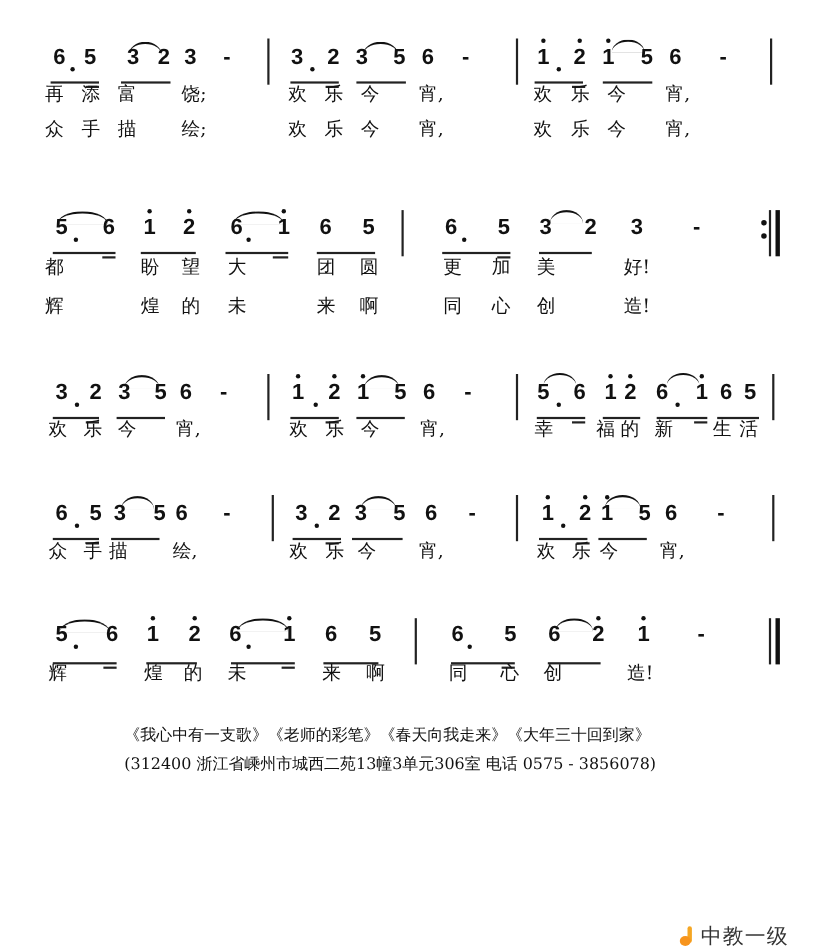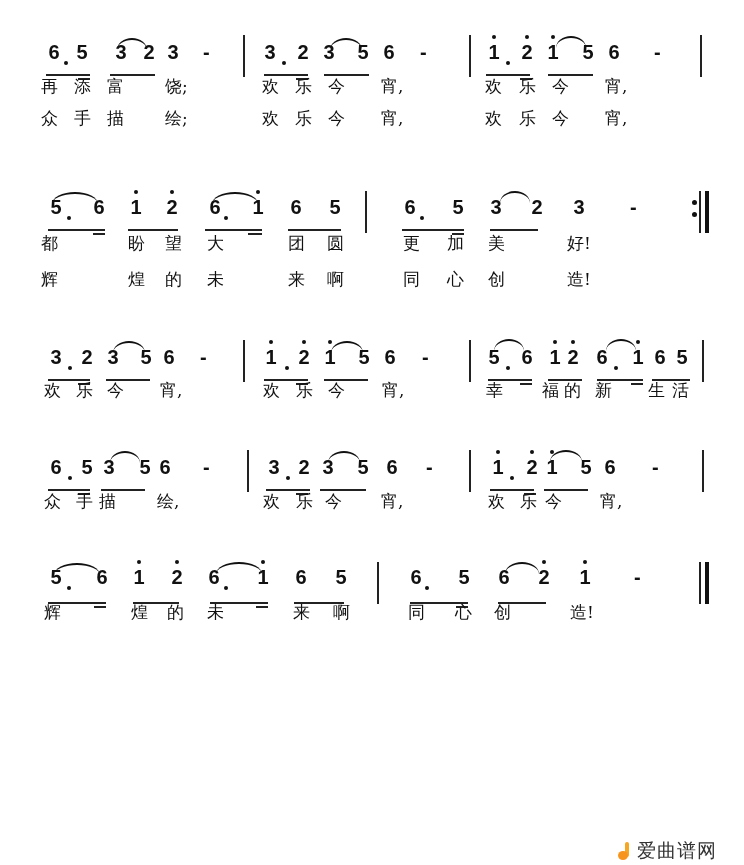--- a/index.html
+++ b/index.html
@@ -285,21 +285,23 @@
     <div class="lyric" style="left: 207px; top: 602px;">未</div>
     <div class="lyric" style="left: 293px; top: 602px;">来</div>
     <div class="lyric" style="left: 333px; top: 602px;">啊</div>
     <div class="lyric" style="left: 408px; top: 602px;">同</div>
     <div class="lyric" style="left: 455px; top: 602px;">心</div>
     <div class="lyric" style="left: 494px; top: 602px;">创</div>
     <div class="lyric" style="left: 570px; top: 602px;">造!</div>
   </div>
 
 <div class="footer">
+  <div class="line indent">《我心中有一支歌》《老师的彩笔》《春天向我走来》《大年三十回到家》</div>
+  <div class="line indent">(312400   浙江省嵊州市城西二苑13幢3单元306室   电话 0575 - 3856078)</div>
 </div>
 
 <div class="logo">
   <div class="logo-icon">
     <div class="stem"></div>
       <div class="head"></div>
   </div>
-  <span class="logo-text">爱曲谱网</span>
+  <span class="logo-text">中教一级</span>
 </div>
 
 </body></html>

